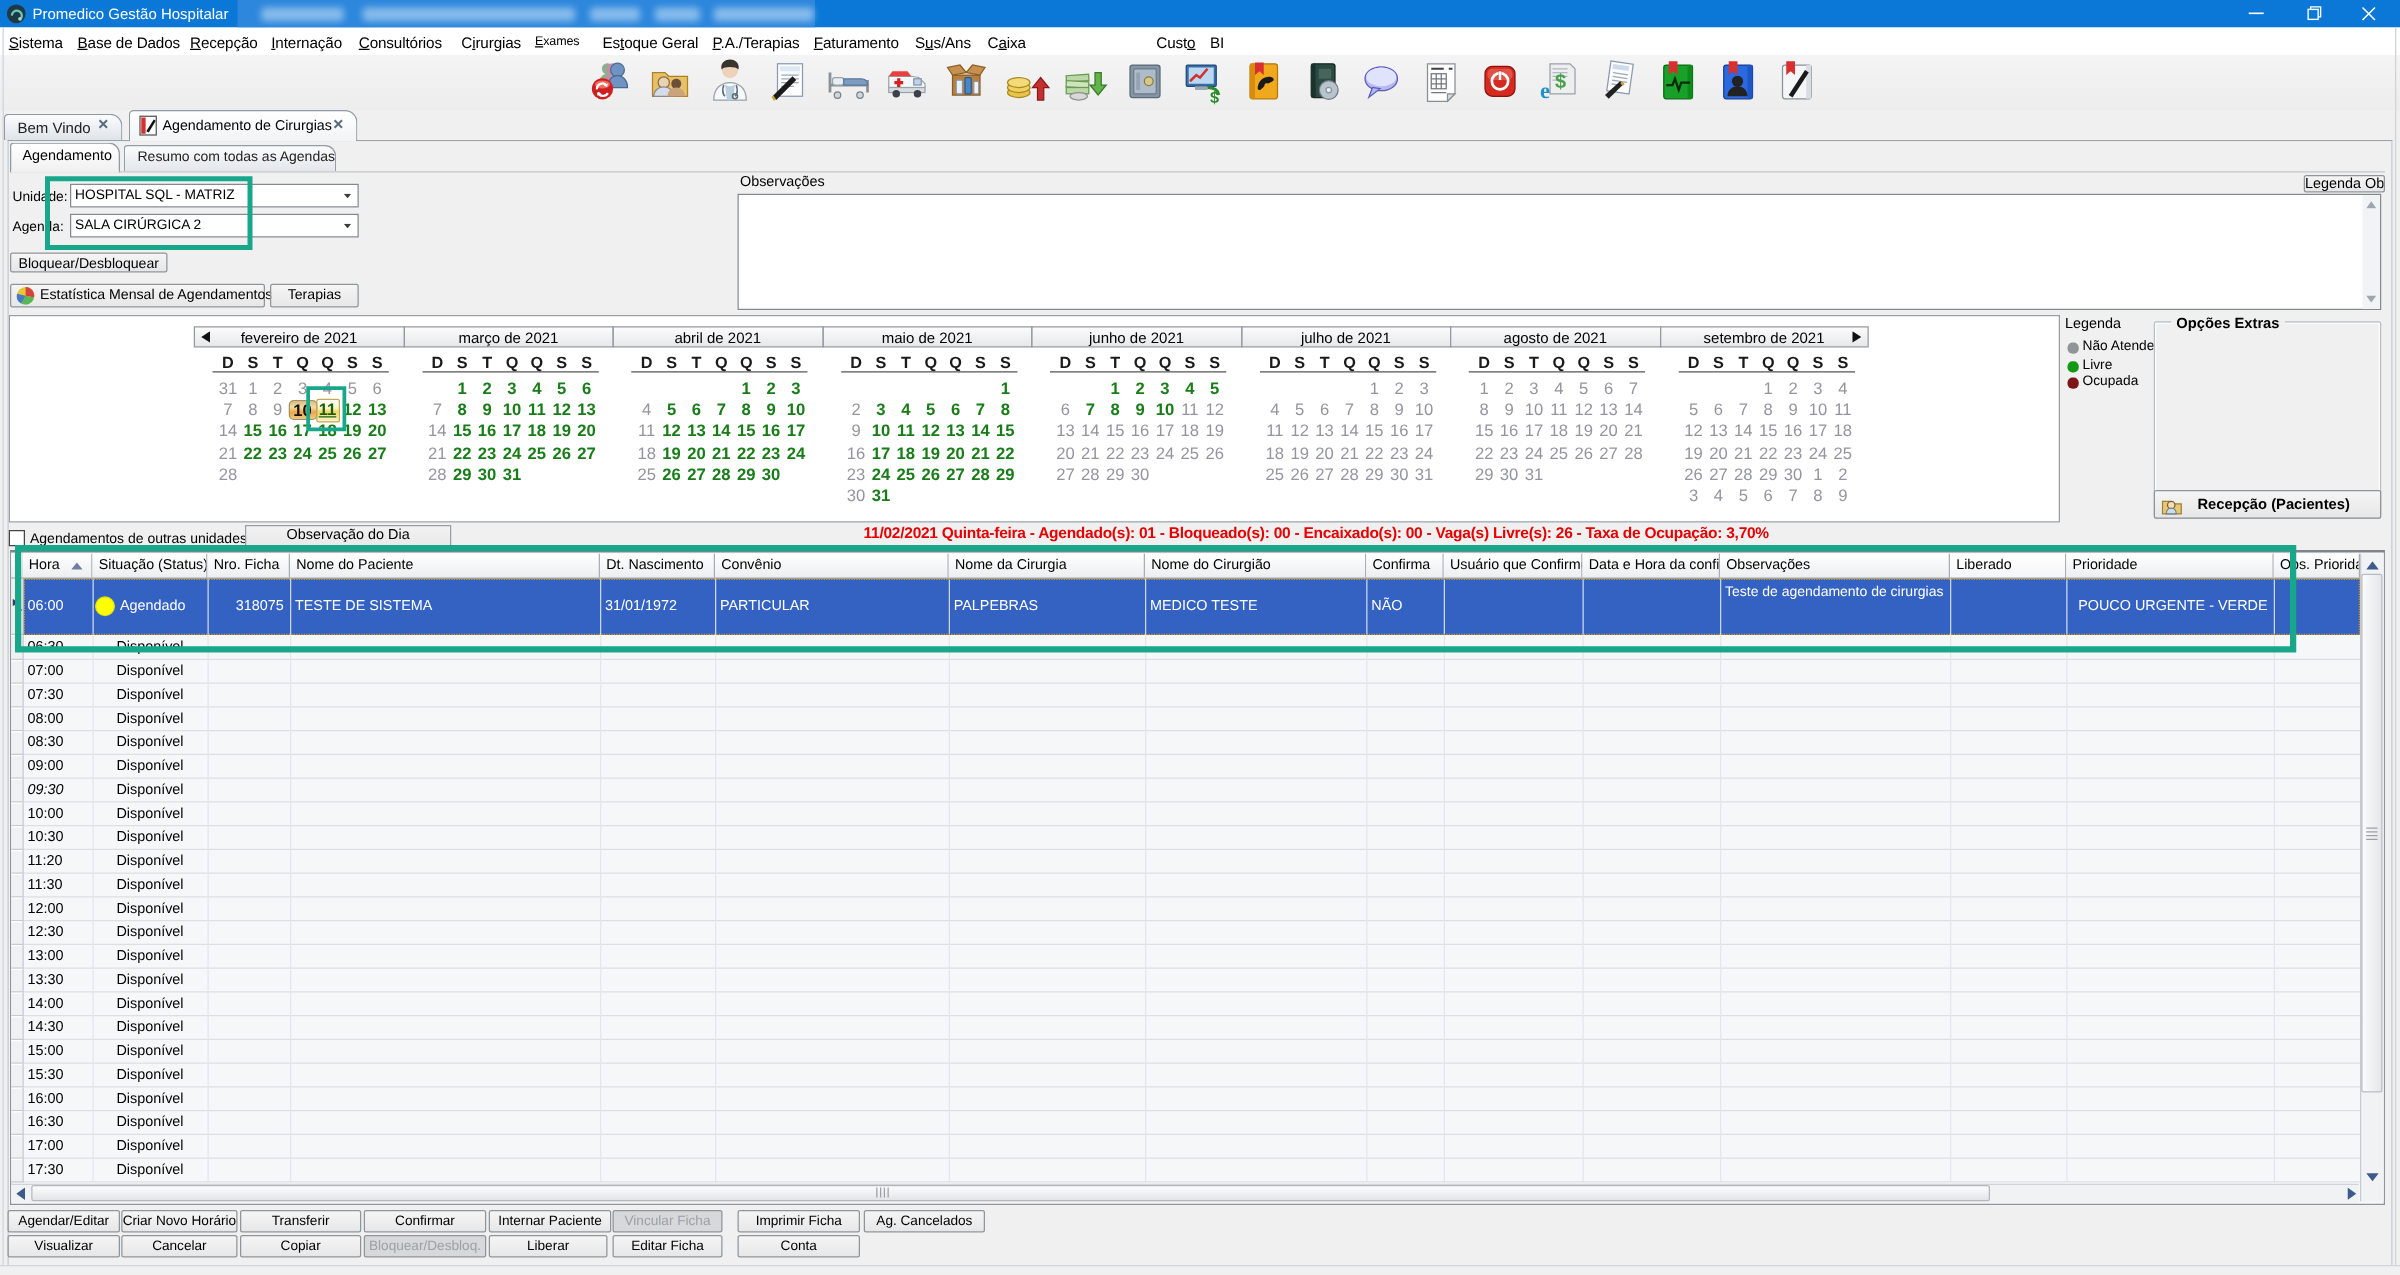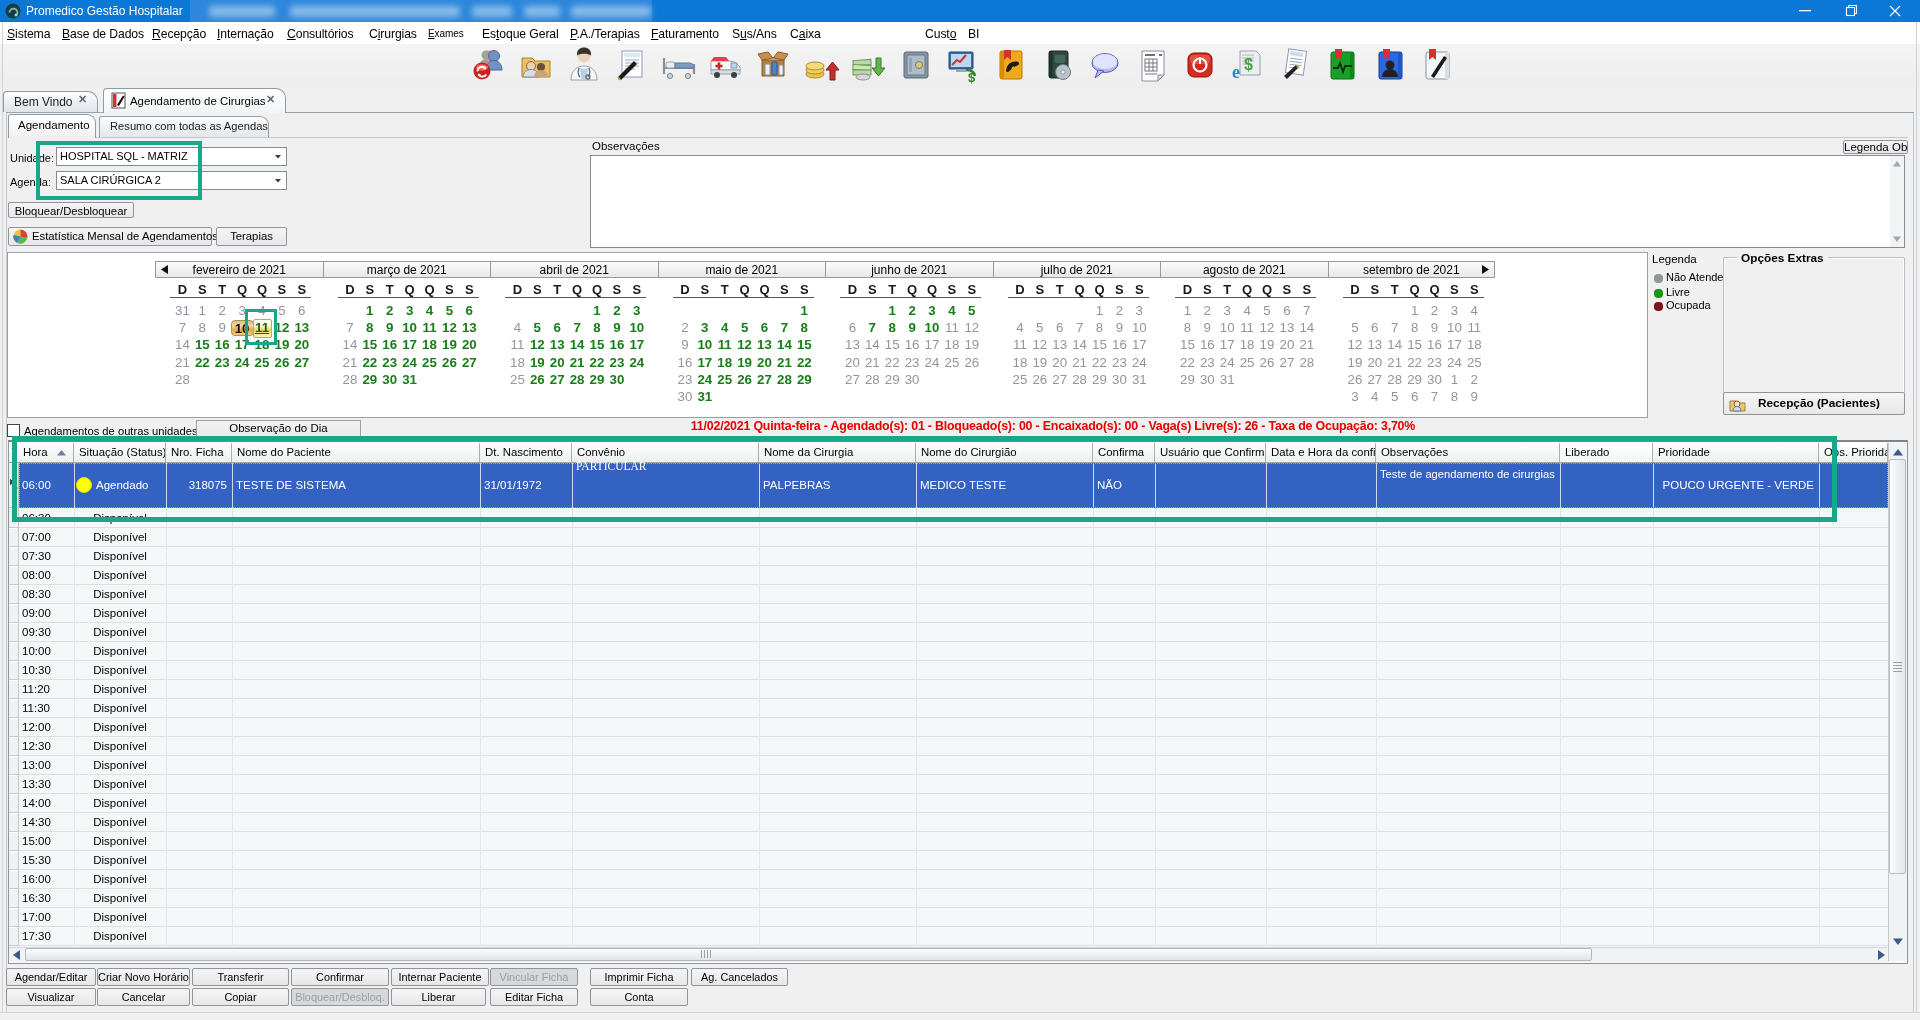--- a/index.html
+++ b/index.html
@@ -645,21 +645,21 @@
 <div style="left:1560px;top:463px;width:1px;height:45px;background:#e8ecf4;opacity:.85;"></div>
 <div style="left:1653px;top:463px;width:1px;height:45px;background:#e8ecf4;opacity:.85;"></div>
 <div style="left:1819px;top:463px;width:1px;height:45px;background:#e8ecf4;opacity:.85;"></div>
 <div style="left:19px;top:463px;width:1869px;height:45px;border:1px dotted #e09a00;"></div>
 <div class="sel-t" style="left:22px;top:463px;width:47px;height:45px;line-height:45px;">06:00</div>
 <div style="left:76px;top:477px;width:16px;height:16px;background:#ffff00;border-radius:50%;border:1px solid #e0e000;"></div>
 <div class="sel-t" style="left:96px;top:463px;width:70px;height:45px;line-height:45px;">Agendado</div>
 <div class="sel-t" style="left:170px;top:463px;width:57px;height:45px;line-height:45px;text-align:right;">318075</div>
 <div class="sel-t" style="left:236px;top:463px;width:239px;height:45px;line-height:45px;">TESTE DE SISTEMA</div>
 <div class="sel-t" style="left:484px;top:463px;width:83px;height:45px;line-height:45px;">31/01/1972</div>
-<div class="sel-t" style="left:576px;top:444px;width:178px;height:45px;line-height:45px;font-family:Liberation Serif, serif;">PARTICULAR</div>
+<div class="sel-t" style="left:576px;top:463px;width:178px;height:45px;line-height:45px;">PARTICULAR</div>
 <div class="sel-t" style="left:763px;top:463px;width:148px;height:45px;line-height:45px;">PALPEBRAS</div>
 <div class="sel-t" style="left:920px;top:463px;width:168px;height:45px;line-height:45px;">MEDICO TESTE</div>
 <div class="sel-t" style="left:1097px;top:463px;width:53px;height:45px;line-height:45px;">NÃO</div>
 <div class="sel-t" style="left:1380px;top:466px;width:179px;height:16px;line-height:16px;font-size:11.2px;">Teste de agendamento de cirurgias</div>
 <div class="sel-t" style="left:1657px;top:463px;width:157px;height:45px;line-height:45px;text-align:right;">POUCO URGENTE - VERDE</div>
 <div style="left:9px;top:508px;width:10px;height:20px;background:#f0f1f2;border-right:1px solid #c6cacE;border-bottom:1px solid #c6cace;box-shadow:inset 0 1px 0 #fff;"></div>
 <div style="left:19px;top:527px;width:1869px;height:1px;background:#dddfe2;"></div>
 <div class="rt" style="left:22px;top:508px;width:52px;height:20px;line-height:20px;">06:30</div>
 <div class="rt" style="left:74px;top:508px;width:92px;height:20px;line-height:20px;text-align:center;">Disponível</div>
 <div style="left:9px;top:528px;width:10px;height:19px;background:#f0f1f2;border-right:1px solid #c6cacE;border-bottom:1px solid #c6cace;box-shadow:inset 0 1px 0 #fff;"></div>
@@ -677,21 +677,21 @@
 <div style="left:9px;top:585px;width:10px;height:19px;background:#f0f1f2;border-right:1px solid #c6cacE;border-bottom:1px solid #c6cace;box-shadow:inset 0 1px 0 #fff;"></div>
 <div style="left:19px;top:603px;width:1869px;height:1px;background:#dddfe2;"></div>
 <div class="rt" style="left:22px;top:585px;width:52px;height:19px;line-height:19px;">08:30</div>
 <div class="rt" style="left:74px;top:585px;width:92px;height:19px;line-height:19px;text-align:center;">Disponível</div>
 <div style="left:9px;top:604px;width:10px;height:19px;background:#f0f1f2;border-right:1px solid #c6cacE;border-bottom:1px solid #c6cace;box-shadow:inset 0 1px 0 #fff;"></div>
 <div style="left:19px;top:622px;width:1869px;height:1px;background:#dddfe2;"></div>
 <div class="rt" style="left:22px;top:604px;width:52px;height:19px;line-height:19px;">09:00</div>
 <div class="rt" style="left:74px;top:604px;width:92px;height:19px;line-height:19px;text-align:center;">Disponível</div>
 <div style="left:9px;top:623px;width:10px;height:19px;background:#f0f1f2;border-right:1px solid #c6cacE;border-bottom:1px solid #c6cace;box-shadow:inset 0 1px 0 #fff;"></div>
 <div style="left:19px;top:641px;width:1869px;height:1px;background:#dddfe2;"></div>
-<div class="rt" style="left:22px;top:623px;width:52px;height:19px;line-height:19px;">09:30</div>
+<div class="rt" style="left:22px;top:623px;width:52px;height:19px;line-height:19px;font-style:italic;">09:30</div>
 <div class="rt" style="left:74px;top:623px;width:92px;height:19px;line-height:19px;text-align:center;">Disponível</div>
 <div style="left:9px;top:642px;width:10px;height:19px;background:#f0f1f2;border-right:1px solid #c6cacE;border-bottom:1px solid #c6cace;box-shadow:inset 0 1px 0 #fff;"></div>
 <div style="left:19px;top:660px;width:1869px;height:1px;background:#dddfe2;"></div>
 <div class="rt" style="left:22px;top:642px;width:52px;height:19px;line-height:19px;">10:00</div>
 <div class="rt" style="left:74px;top:642px;width:92px;height:19px;line-height:19px;text-align:center;">Disponível</div>
 <div style="left:9px;top:661px;width:10px;height:19px;background:#f0f1f2;border-right:1px solid #c6cacE;border-bottom:1px solid #c6cace;box-shadow:inset 0 1px 0 #fff;"></div>
 <div style="left:19px;top:679px;width:1869px;height:1px;background:#dddfe2;"></div>
 <div class="rt" style="left:22px;top:661px;width:52px;height:19px;line-height:19px;">10:30</div>
 <div class="rt" style="left:74px;top:661px;width:92px;height:19px;line-height:19px;text-align:center;">Disponível</div>
 <div style="left:9px;top:680px;width:10px;height:19px;background:#f0f1f2;border-right:1px solid #c6cacE;border-bottom:1px solid #c6cace;box-shadow:inset 0 1px 0 #fff;"></div>

